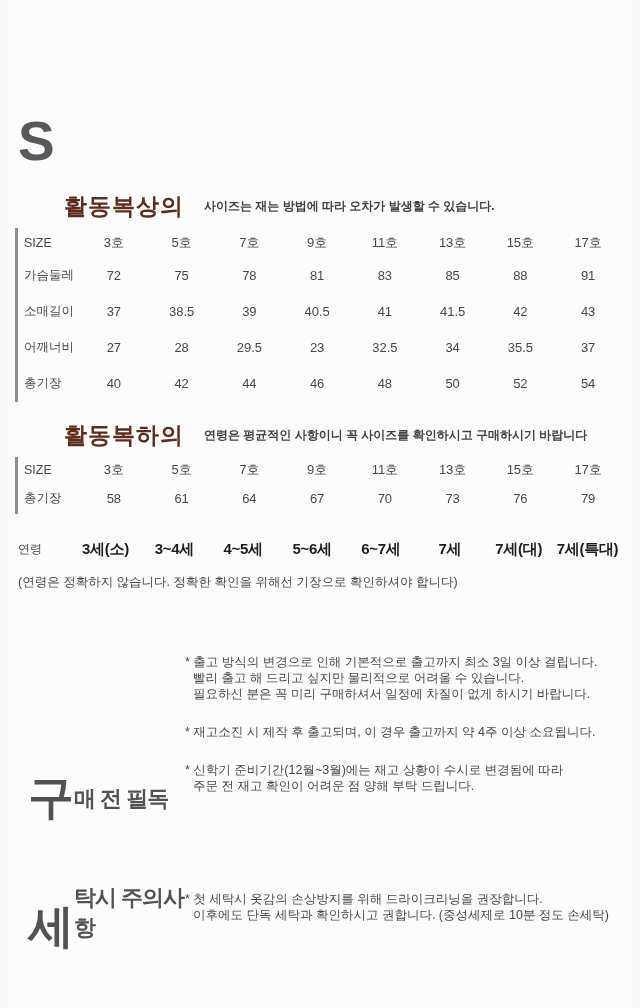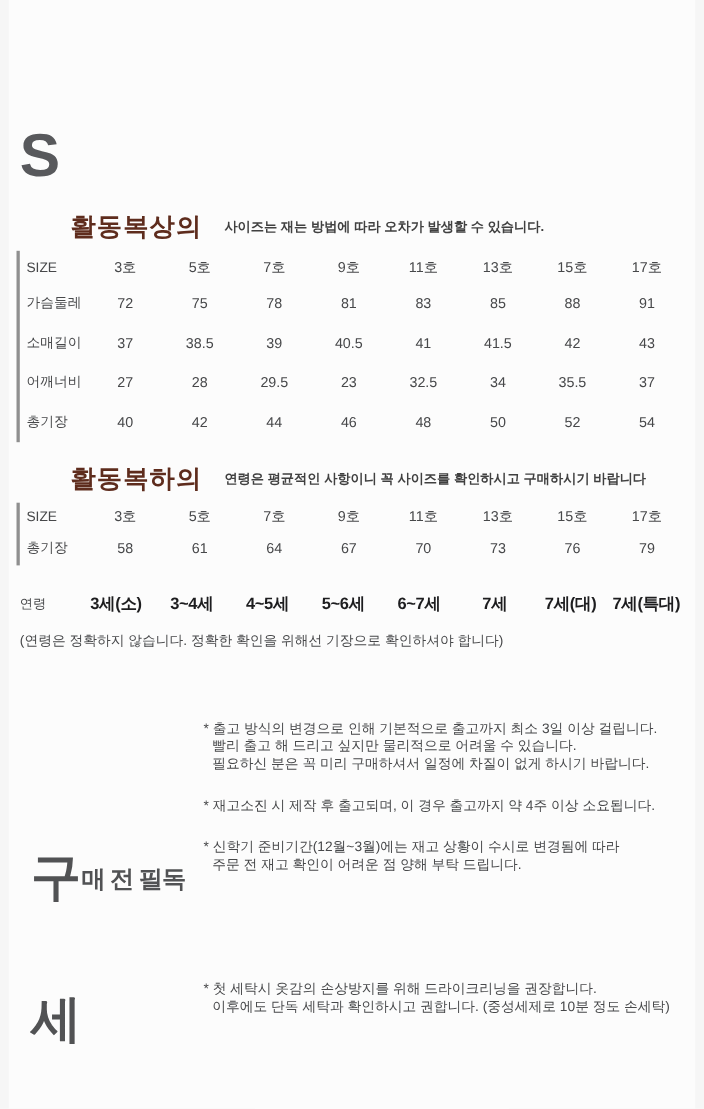--- a/index.html
+++ b/index.html
@@ -208,20 +208,21 @@
       <div class="bullet-group">
           <div class="bullet-line">* 신학기 준비기간(12월~3월)에는 재고 상황이 수시로 변경됨에 따라</div>
           <div class="bullet-line">주문 전 재고 확인이 어려운 점 양해 부탁 드립니다.</div>
         </div>
     </div>
   </div>
 
   <div class="info-section washing">
     <div class="info-head">
       <span class="head-big">세</span>
+        <span class="head-rest">탁시 주의사항</span>
     </div>
     <div class="info-body">
       <div class="bullet-group">
           <div class="bullet-line">* 첫 세탁시 옷감의 손상방지를 위해 드라이크리닝을 권장합니다.</div>
           <div class="bullet-line">이후에도 단독 세탁과 확인하시고 권합니다. (중성세제로 10분 정도 손세탁)</div>
         </div>
     </div>
   </div>
 
 </div>

